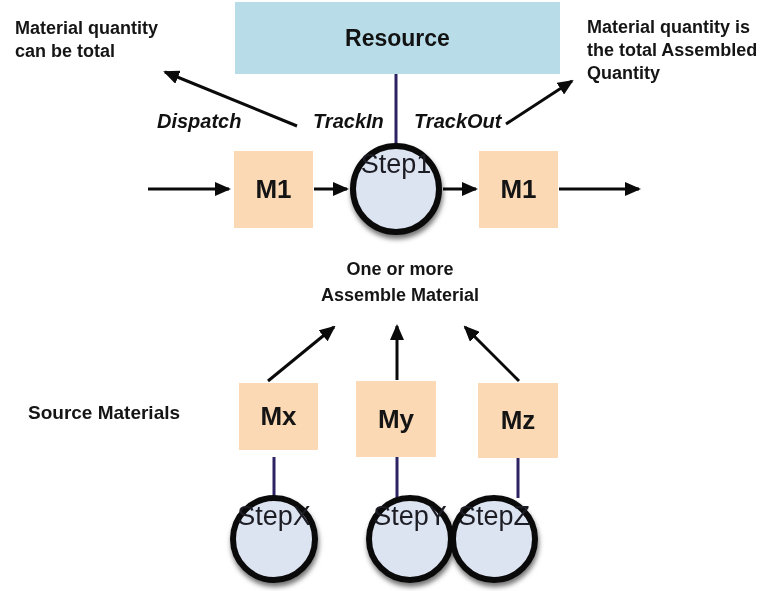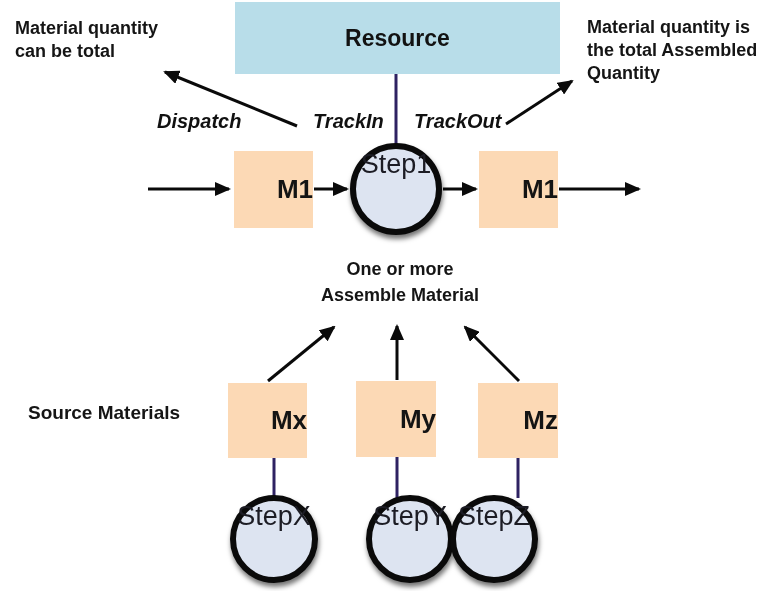--- a/index.html
+++ b/index.html
@@ -28,21 +28,21 @@
     stroke: var(--connector-purple, #2e2262);
     stroke-width: 3;
   }
   .overlay .ah { fill: var(--arrow-black, #0a0a0a); }
 
   .node-box {
     position: absolute;
     background: var(--material-fill, #fcd9b5);
     display: flex;
     align-items: center;
-    justify-content: flex-end;
+    justify-content: center;
     font-weight: 700;
     font-size: 26px;
     color: #141414;
   }
   .resource-box {
     position: absolute;
     left: 235px; top: 2px;
     width: 325px; height: 72px;
     background: var(--resource-fill, #b8dde9);
     display: flex;
@@ -66,21 +66,21 @@
     font-weight: 400;
     color: #1c1c24;
   }
   #step1   { left: 350px; top: 143px; width: 92px; height: 92px; }
   #stepx   { left: 230px; top: 495px; width: 88px; height: 88px; }
   #stepy   { left: 366px; top: 495px; width: 88px; height: 88px; }
   #stepz   { left: 450px; top: 495px; width: 88px; height: 88px; }
 
   #m1-left  { left: 234px; top: 151px; width: 79px; height: 77px; }
   #m1-right { left: 479px; top: 151px; width: 79px; height: 77px; }
-  #mx       { left: 228px; top: 383px; width: 79px; height: 75px; }
+  #mx       { left: 239px; top: 383px; width: 79px; height: 67px; }
   #my       { left: 356px; top: 381px; width: 80px; height: 76px; }
   #mz       { left: 478px; top: 383px; width: 80px; height: 75px; }
 
   .note {
     position: absolute;
     font-size: 18px;
     font-weight: 600;
     line-height: 23px;
     color: #151515;
   }

